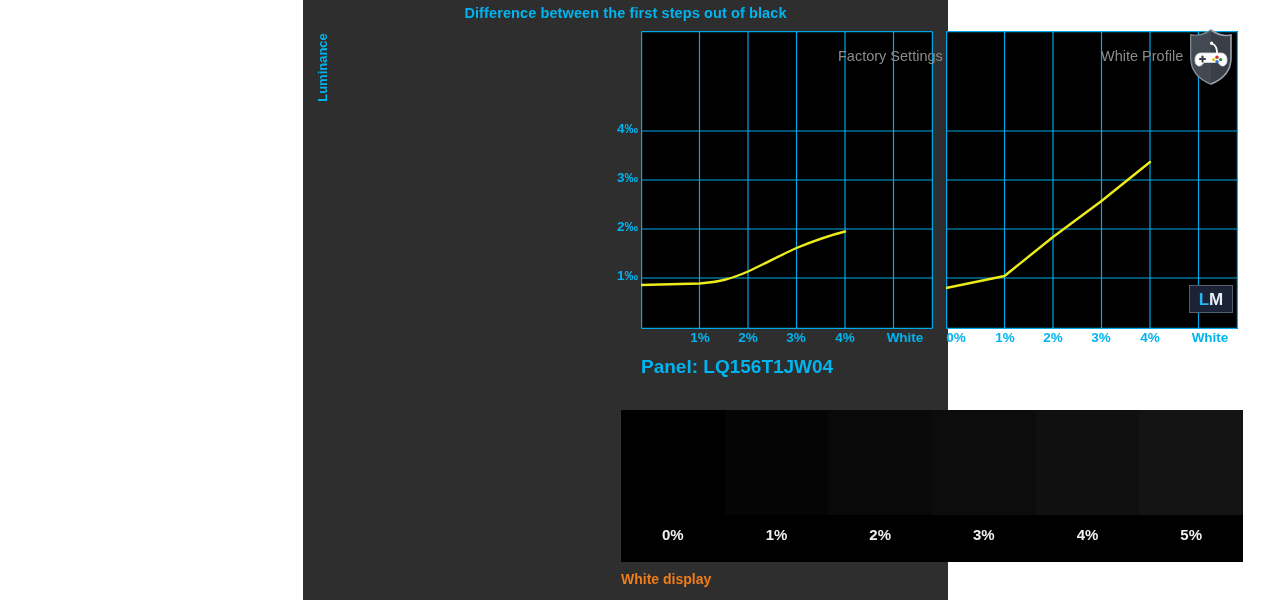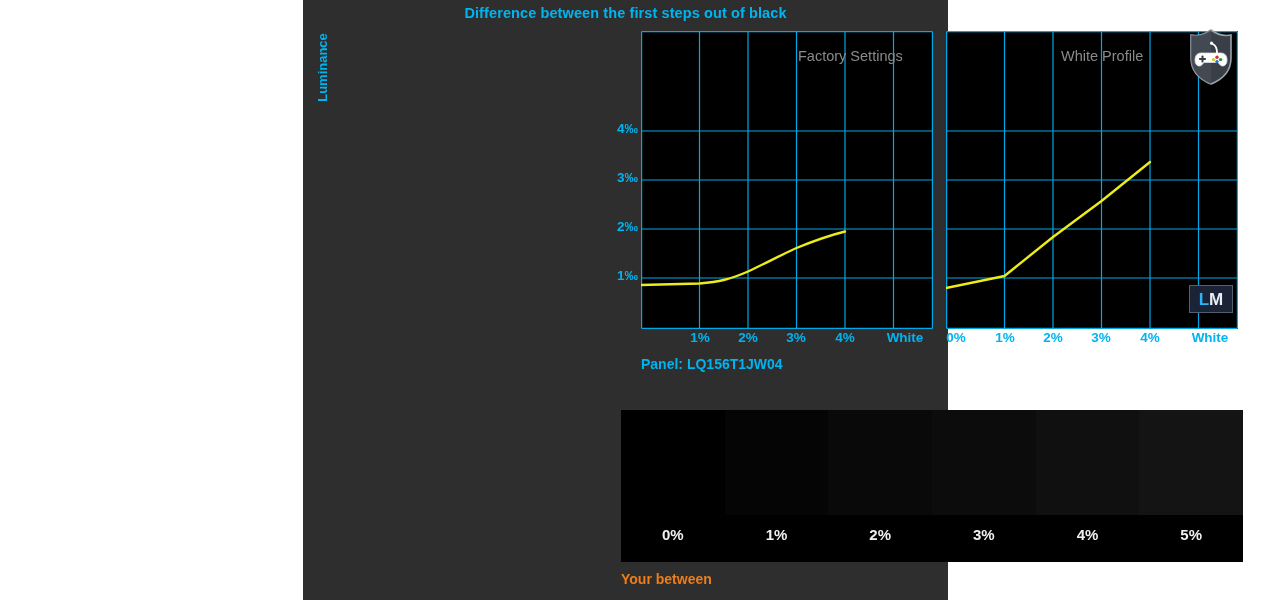--- a/index.html
+++ b/index.html
@@ -66,20 +66,21 @@
   #plot-left  { left: 338px; width: 292px; }
   #plot-right { left: 643px; width: 292px; }
   .plot svg { display: block; width: 100%; height: 100%; }
 
   .profile-label {
     position: absolute;
     top: 48px;
     font-size: 14.5px;
     color: #8a8a8a;
     white-space: nowrap;
+    margin-left: 40px;
   }
   #label-factory { left: 495px; }
   #label-gaming  { left: 758px; }
 
   
   .ytick {
     position: absolute;
     right: 0;
     width: 40px;
     text-align: right;
@@ -110,21 +111,21 @@
     white-space: nowrap;
   }
   #xticks-left  { left: 338px; width: 292px; }
   #xticks-right { left: 643px; width: 292px; }
 
   
   #panel-name {
     position: absolute;
     left: 338px;
     top: 356px;
-    font-size: 14px;
+    font-size: 19px;
     font-weight: bold;
     color: #00b4f0;
     white-space: nowrap;
   }
 
   
   #gaming-badge {
     position: absolute;
     left: 884px;
     top: 28px;
@@ -313,16 +314,16 @@
       <div class="swatch">
         <div class="sw-top" style="background:#101010;"></div>
         <div class="sw-label">4%</div>
       </div>
       <div class="swatch">
         <div class="sw-top" style="background:#141414;"></div>
         <div class="sw-label">5%</div>
       </div>
     </div>
 
-    <div id="your-display">Your between</div>
+    <div id="your-display">White display</div>
 
   </div>
 </div>
 
 </body></html>

